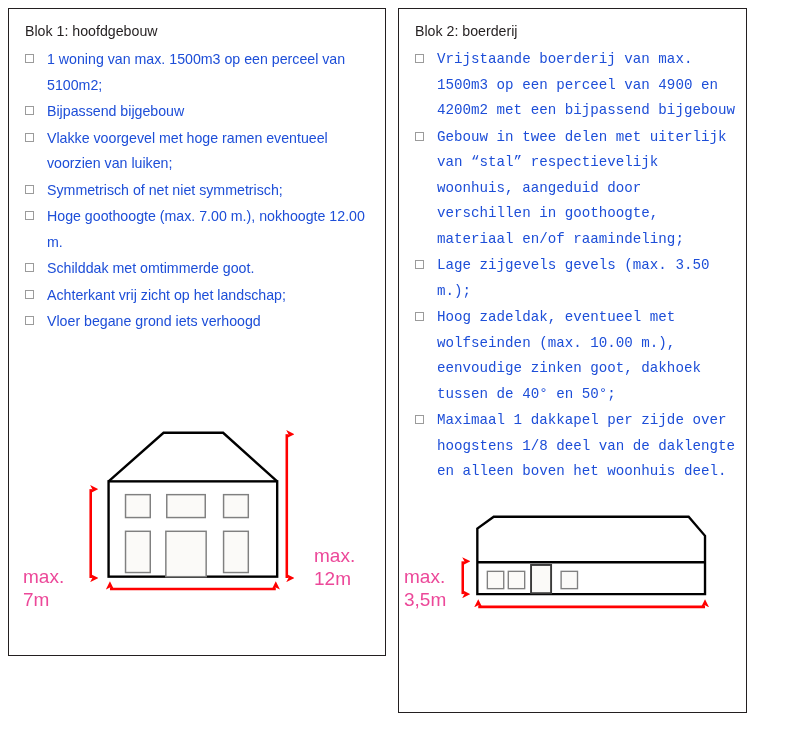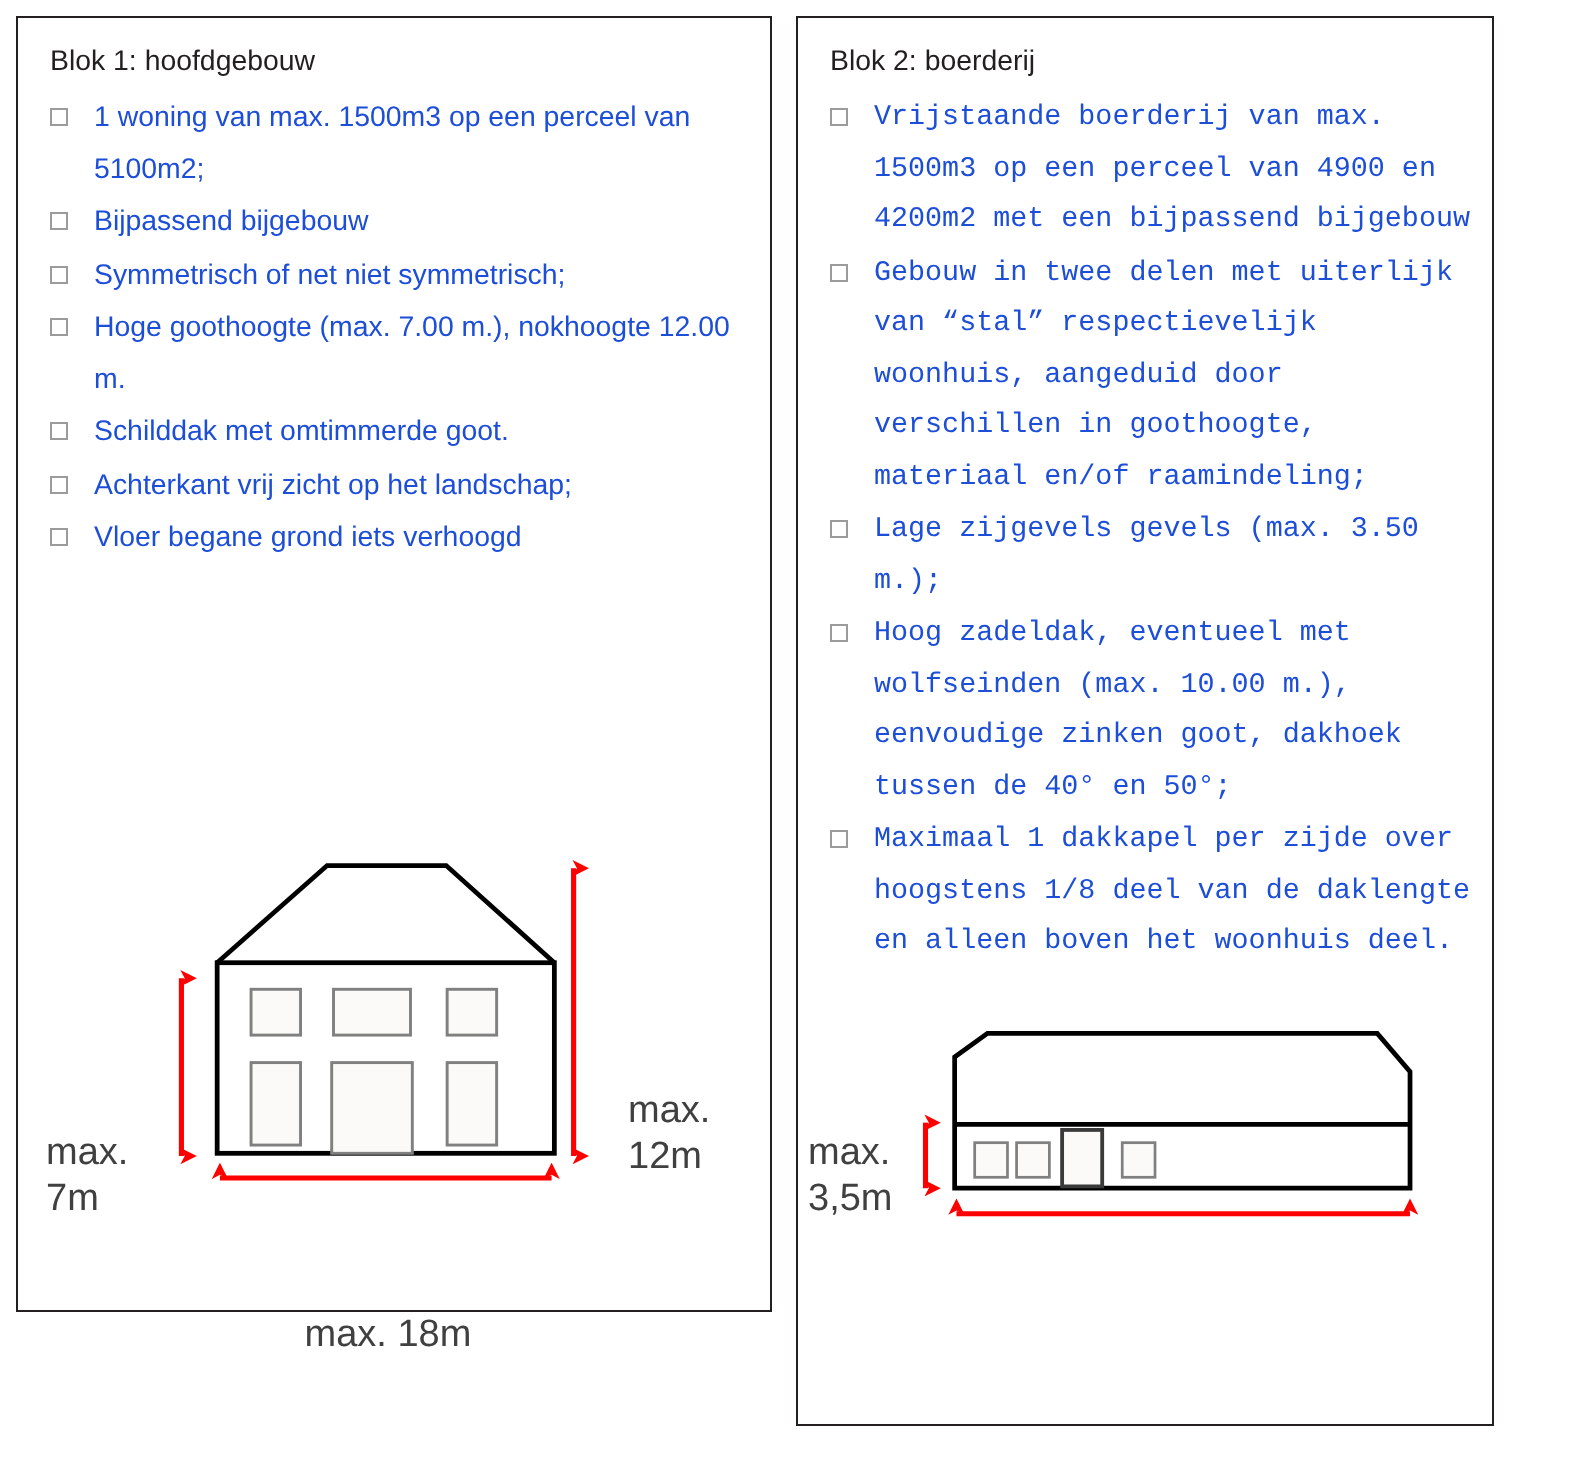--- a/index.html
+++ b/index.html
@@ -73,21 +73,21 @@
     left: 0;
     top: 0;
     width: 100%;
     height: 100%;
     pointer-events: none;
   }
   .dim-label {
     position: absolute;
     font-size: 19px;
     line-height: 23px;
-    color: #404040;
+    color: #ec4899;
     white-space: pre-line;
   }
   .dim-label.center { text-align: center; }
 </style>
 </head>
 <body>
 
 <div class="page">
 
   <div class="panel" id="panel-left">
@@ -97,20 +97,21 @@
       <li class="req-item">
         <span class="req-bullet"></span>
         <span>1 woning van max. 1500m3 op een perceel van 5100m2;</span>
       </li>
       <li class="req-item">
         <span class="req-bullet"></span>
         <span>Bijpassend bijgebouw</span>
       </li>
       <li class="req-item">
         <span class="req-bullet"></span>
+        <span>Vlakke voorgevel met hoge ramen eventueel voorzien van luiken;</span>
       </li>
       <li class="req-item">
         <span class="req-bullet"></span>
         <span>Symmetrisch of net niet symmetrisch;</span>
       </li>
       <li class="req-item">
         <span class="req-bullet"></span>
         <span>Hoge goothoogte (max. 7.00 m.), nokhoogte 12.00 m.</span>
       </li>
       <li class="req-item">
@@ -153,21 +154,20 @@
 
       <line x1="287" y1="464" x2="287" y2="621" stroke="#ff0000" stroke-width="2.8" marker-start="url(#arrUp)" marker-end="url(#arrDown)"></line>
 
       <line x1="94" y1="633" x2="275" y2="633" stroke="#ff0000" stroke-width="2.8" marker-start="url(#arrUp)" marker-end="url(#arrDown)"></line>
     </svg>
 
     <div class="dim-label" style="left:14px; top:556px; width:58px;">max.
 7m</div>
     <div class="dim-label" style="left:305px; top:535px; width:70px;">max.
 12m</div>
-    <div class="dim-label center" style="left:94px; top:647px; width:182px;">max. 18m</div>
   </div>
 
   <div class="panel" id="panel-right">
     <div class="panel-title">Blok 2: boerderij</div>
 
     <ul class="req-list">
       <li class="req-item">
         <span class="req-bullet"></span>
         <span>Vrijstaande boerderij van max. 1500m3 op een perceel van 4900 en 4200m2 met een bijpassend bijgebouw</span>
       </li>

